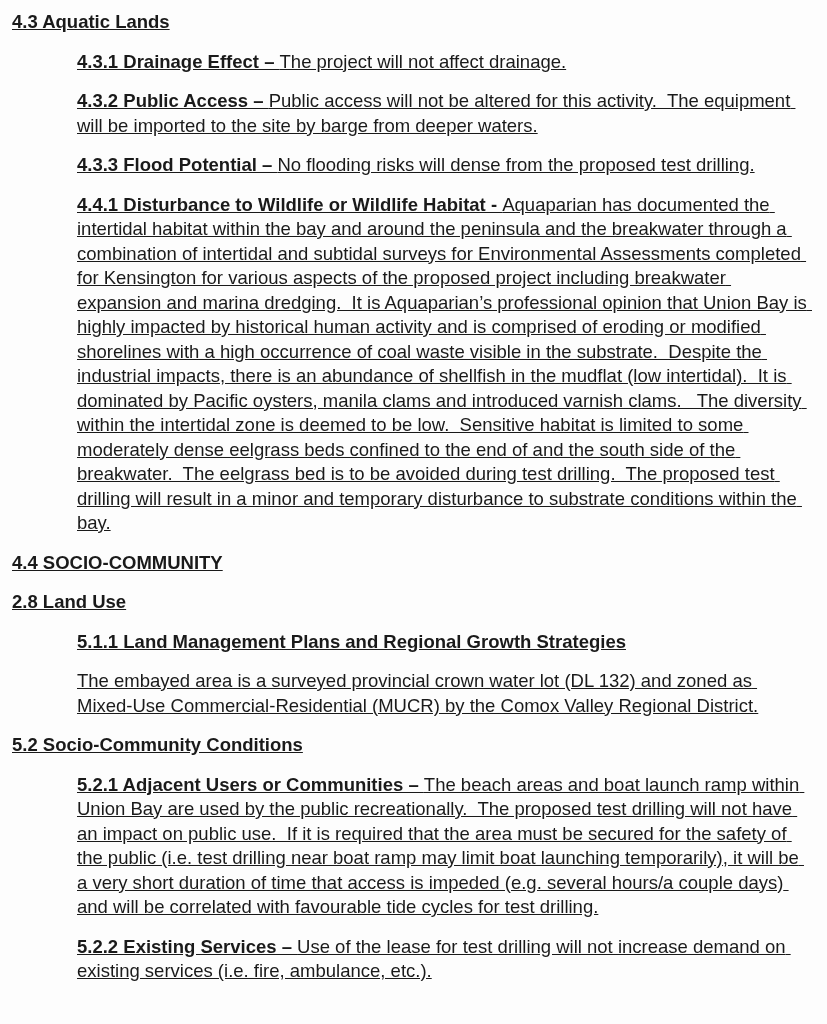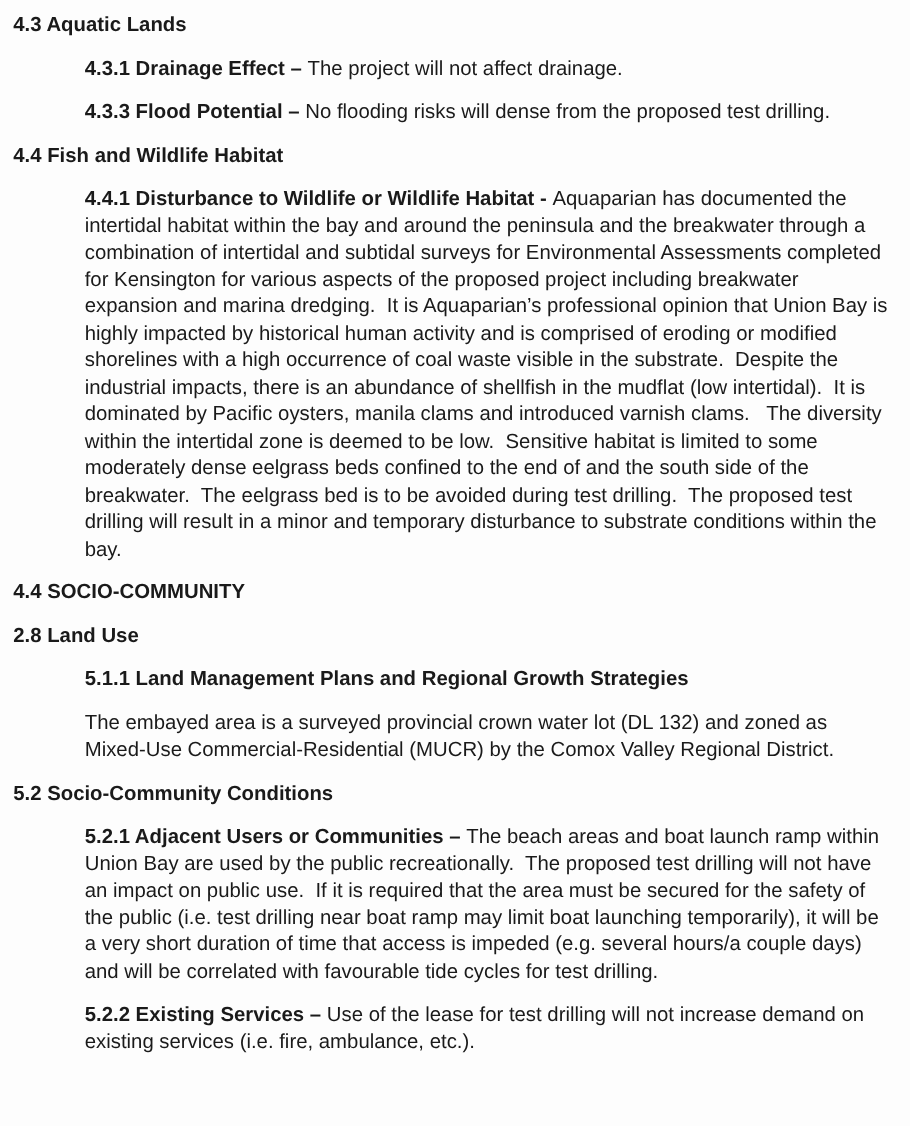--- a/index.html
+++ b/index.html
@@ -11,20 +11,21 @@
     overflow: hidden;
     font-family: "Liberation Sans", "DejaVu Sans", sans-serif;
     color: #1a1a1a;
   }
   .page {
     width: 827px;
     height: 968px;
     padding: 10px 17px 0 12px;
     font-size: 18.5px;
     line-height: 24.5px;
+    text-decoration: underline;
   }
   .sec-heading {
     font-size: 18.5px;
     line-height: 24.5px;
     font-weight: 700;
     margin: 0 0 15px 0;
   }
   .indent-block {
     margin: 0 0 15px 65px;
     width: 733px;
@@ -36,24 +37,24 @@
 </style>
 </head>
 <body>
 
 <div class="page">
 
   <h2 class="sec-heading">4.3 Aquatic Lands</h2>
 
   <p class="indent-block"><b class="lead">4.3.1 Drainage Effect – </b><span>The project will not affect drainage.</span></p>
 
+  <p class="indent-block"><b class="lead">4.3.2 Public Access – </b><span>Public access will not be altered for this activity.  The equipment will be imported to the site by barge from deeper waters.</span></p>
 
   <p class="indent-block"><b class="lead">4.3.3 Flood Potential – </b><span>No flooding risks will dense from the proposed test drilling.</span></p>
 
-  <h2 class="sec-heading">4.4 Fish and Wildlife Habitat</h2>
 
   <p class="indent-block"><b class="lead">4.4.1 Disturbance to Wildlife or Wildlife Habitat - </b><span>Aquaparian has documented the intertidal habitat within the bay and around the peninsula and the breakwater through a combination of intertidal and subtidal surveys for Environmental Assessments completed for Kensington for various aspects of the proposed project including breakwater expansion and marina dredging.  It is Aquaparian’s professional opinion that Union Bay is highly impacted by historical human activity and is comprised of eroding or modified shorelines with a high occurrence of coal waste visible in the substrate.  Despite the industrial impacts, there is an abundance of shellfish in the mudflat (low intertidal).  It is dominated by Pacific oysters, manila clams and introduced varnish clams.   The diversity within the intertidal zone is deemed to be low.  Sensitive habitat is limited to some moderately dense eelgrass beds confined to the end of and the south side of the breakwater.  The eelgrass bed is to be avoided during test drilling.  The proposed test drilling will result in a minor and temporary disturbance to substrate conditions within the bay.</span></p>
 
   <h2 class="sec-heading">4.4 SOCIO-COMMUNITY</h2>
 
   <h2 class="sec-heading">2.8 Land Use</h2>
 
   <p class="indent-block sub-heading">5.1.1 Land Management Plans and Regional Growth Strategies</p>
 
   <p class="indent-block"><span>The embayed area is a surveyed provincial crown water lot (DL 132) and zoned as Mixed-Use Commercial-Residential (MUCR) by the Comox Valley Regional District.</span></p>

